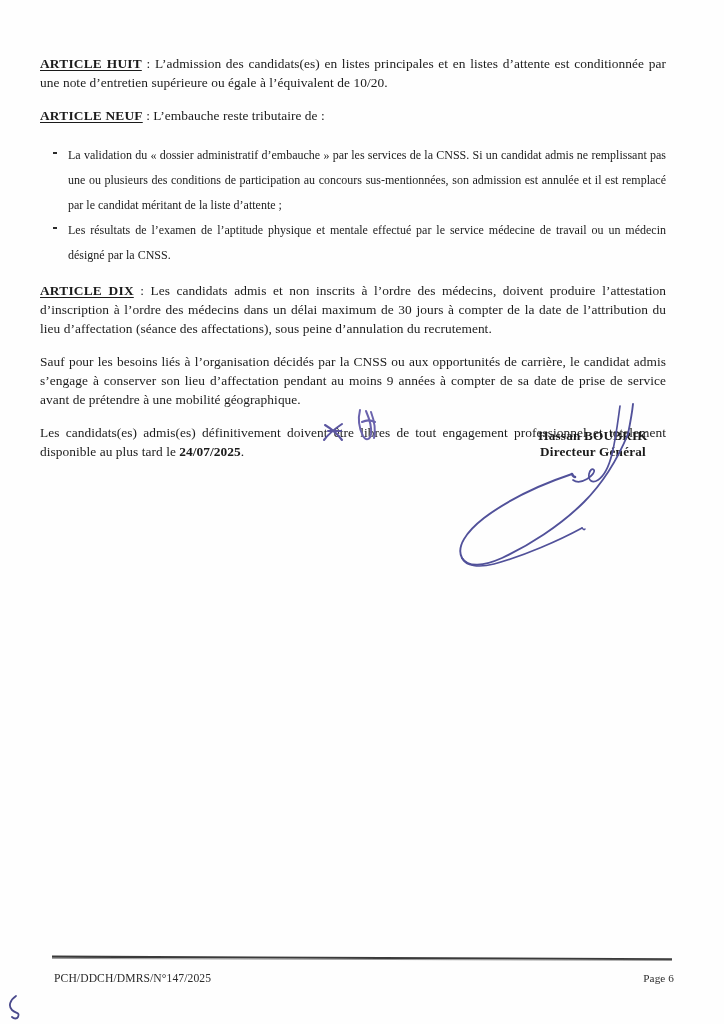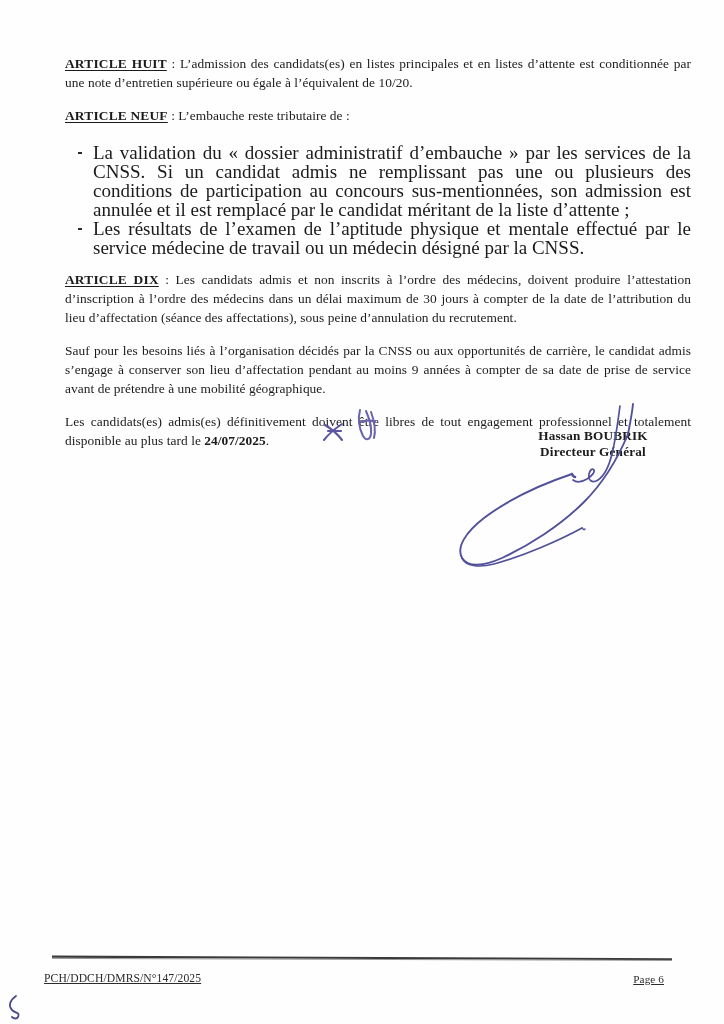--- a/index.html
+++ b/index.html
@@ -12,21 +12,21 @@
     width: 724px;
     height: 1024px;
     background: #fefefe;
     overflow: hidden;
     font-family: "Liberation Serif", "DejaVu Serif", serif;
     color: #1b1b1b;
   }
 
   .content {
     position: absolute;
-    left: 65px;
+    left: 40px;
     top: 54px;
     width: 626px;
   }
 
   .para {
     font-size: 13.4px;
     line-height: 19.3px;
     text-align: justify;
     margin: 0 0 13px 0;
     letter-spacing: 0.05px;
@@ -40,22 +40,22 @@
     letter-spacing: 0.2px;
   }
 
   .bullets {
     margin: 0 0 13px 0;
     padding: 0;
     list-style: none;
   }
   .bullets li {
     position: relative;
-    font-size: 19px;
-    line-height: 19px;
+    font-size: 12px;
+    line-height: 25px;
     text-align: justify;
     padding-left: 28px;
     margin-bottom: 0px;
   }
   .bullets li::before {
     content: "";
     position: absolute;
     left: 13px;
     top: 9px;
     width: 3.5px;
@@ -106,30 +106,29 @@
   
   .footer-rule {
     position: absolute;
     left: 52px;
     top: 955px;
     width: 620px;
     height: 6px;
   }
   .footer-row {
     position: absolute;
-    left: 44px;
+    left: 54px;
     top: 972px;
     width: 620px;
     display: flex;
     justify-content: space-between;
-    align-items: flex-end;
+    align-items: flex-start;
     font-size: 11.6px;
     letter-spacing: 0.1px;
     color: #2b2b2b;
-    text-decoration: underline;
   }
   .footer-right { font-size: 11.2px; }
 </style>
 </head>
 <body>
 
 <div class="page">
 
   <div class="content">
 

